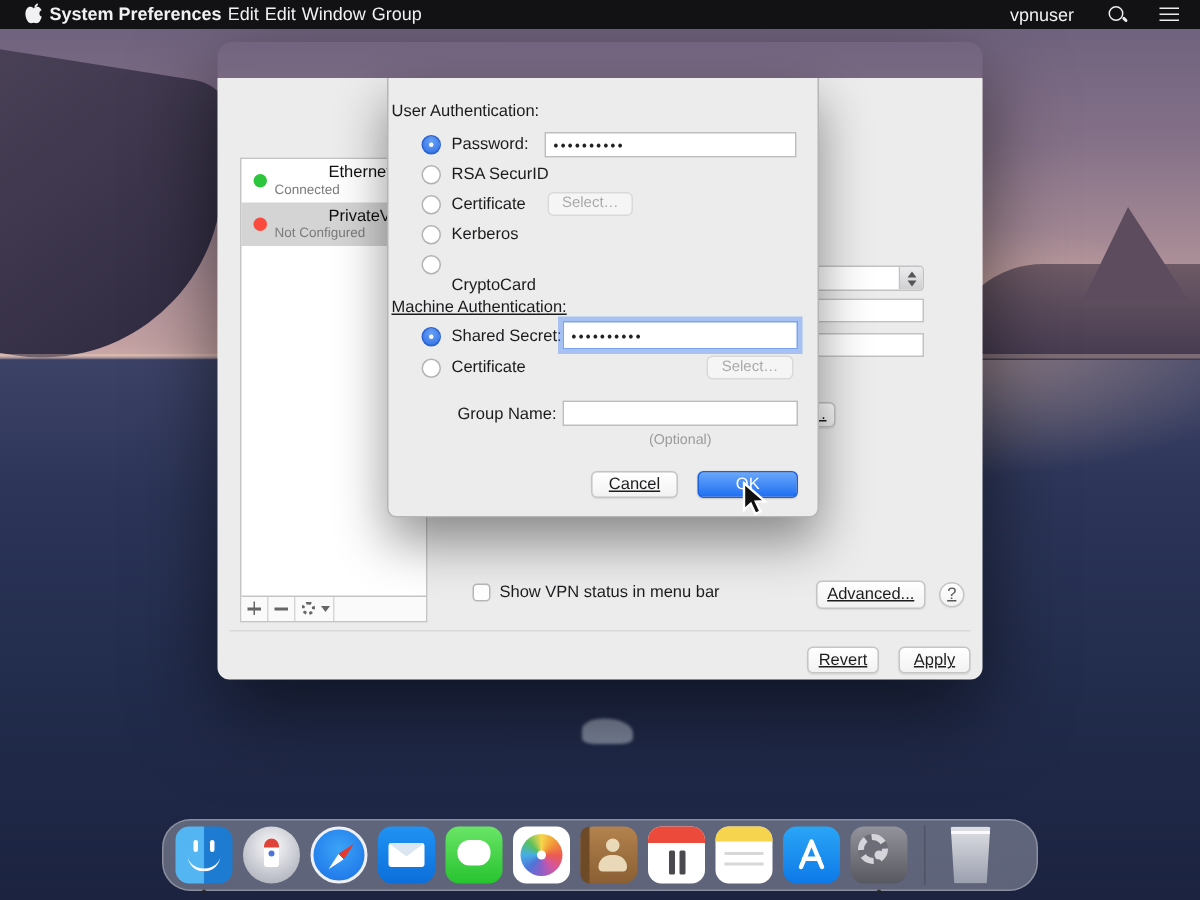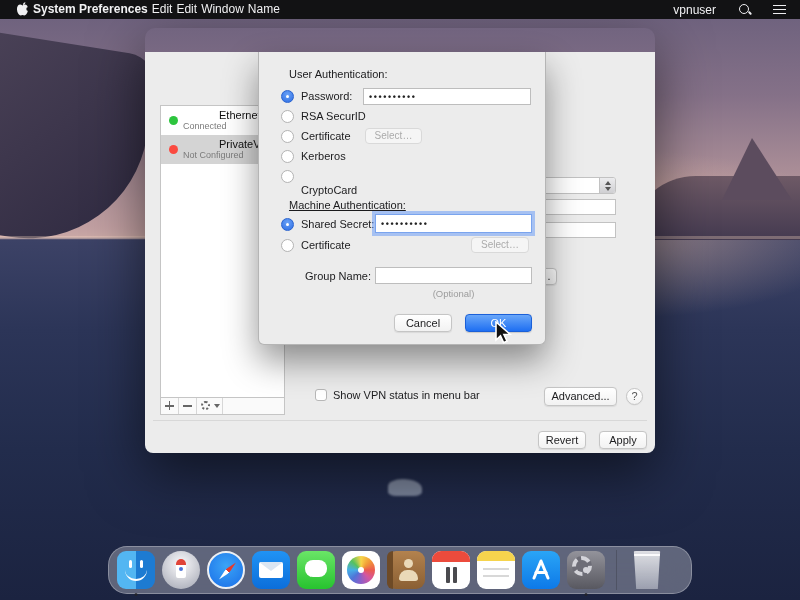--- a/index.html
+++ b/index.html
@@ -87,38 +87,38 @@
 
   
   .popup { position:absolute; left:185px; top:125px; width:286px; height:17px; background:#fff; border:1px solid #c2c2c2; border-radius:3px; }
   .stepper { position:absolute; right:0; top:0; width:16px; height:15px; background:linear-gradient(#ececee,#cfcfd2);
     border-left:1px solid #c2c2c2; border-radius:0 2px 2px 0; }
   .st-up { position:absolute; left:5px; top:3px; border-left:3px solid transparent; border-right:3px solid transparent; border-bottom:4px solid #555; }
   .st-dn { position:absolute; left:5px; top:9px; border-left:3px solid transparent; border-right:3px solid transparent; border-top:4px solid #555; }
   .tfield { position:absolute; left:185px; width:286px; height:16px; background:#fff; border:1px solid #c2c2c2; }
   .tfield.f1 { top:147px; } .tfield.f2 { top:170px; }
   .btn { background:linear-gradient(#ffffff,#f2f2f2); border:1px solid #c5c5c5; border-radius:4px;
-    box-shadow:0 0.5px 1px rgba(0,0,0,.08); font-size:11px; color:#1d1d1f; text-align:center; }
+    box-shadow:0 0.5px 1px rgba(0,0,0,.08); font-size:11px; color:#1d1d1f; text-align:center;text-decoration:underline; }
   .settings-btn { position:absolute; left:300px; top:216px; width:112px; height:17px; line-height:15px;
     text-align:right; padding-right:5px; }
   .vpn-check { position:absolute; left:170px; top:337px; width:12px; height:12px; background:#fff;
     border:1px solid #b7b7b7; border-radius:3px; }
   .vpn-label { position:absolute; left:188px; top:337px; font-size:11px; color:#1d1d1f; }
   .advanced-btn { position:absolute; left:399px; top:335px; width:73px; height:19px; line-height:17px; }
   .help-btn { position:absolute; left:481px; top:336px; width:17px; height:17px; border-radius:50%;
     line-height:15px; font-size:11px; color:#555; }
   .hr { position:absolute; left:8px; right:8px; top:368px; height:1px; background:#d8d8d8; }
   .revert-btn { position:absolute; left:393px; top:379px; width:48px; height:18px; line-height:16px; }
   .apply-btn  { position:absolute; left:454px; top:379px; width:48px; height:18px; line-height:16px; }
 
   
   .sheet { position:absolute; left:113px; top:0; width:288px; height:293px; background:#ececec;
     border:1px solid #b5b5b5; border-top:none; border-radius:0 0 6px 6px;
     box-shadow:0 16px 34px rgba(0,0,0,.42); z-index:6; }
-  .sheet .heading { position:absolute; left:30px; font-size:11px; color:#1b1b1d; }
+  .sheet .heading { position:absolute; left:2px; font-size:11px; color:#1b1b1d; }
   .h1 { top:16px; } .h2 { top:147px;text-decoration:underline; }
   .radio { position:absolute; left:22px; width:13px; height:13px; border-radius:50%; background:#fff; border:1px solid #b3b3b3; }
   .radio.sel { background:radial-gradient(circle at 50% 32%, #69a1f6, #2e6ee4); border:1px solid #2a63cf; }
   .radio.sel::after { content:''; position:absolute; left:3.8px; top:3.8px; width:3.6px; height:3.6px; border-radius:50%; background:#fff; }
   .rlabel { position:absolute; left:42px; font-size:11px; color:#1b1b1d; line-height:13px; }
   .pwfield { position:absolute; background:#fff; border:1px solid #bdbdbd; font-size:9px; font-weight:bold;
     letter-spacing:1.6px; color:#222; padding:0 5px; overflow:hidden; }
   .pw1 { left:104px; top:36px; width:168px; height:17px; line-height:16px; }
   .ss  { left:116px; top:162px; width:157px; height:19px; line-height:18px;
     border:1px solid #7aa4ee; box-shadow:0 0 0 3px rgba(82,142,250,.45); }
@@ -207,21 +207,21 @@
     <div class="mb-left">
       <svg class="mb-apple" viewBox="0 0 13 15">
         <path d="M6.5 3.6 C8 2.1 10 2.3 11 3.6 C12.6 5.6 12.3 9.6 10.5 12.1 C9.5 13.5 8.5 13.7 6.5 13.1 C4.5 13.7 3.5 13.5 2.5 12.1 C0.7 9.6 0.4 5.6 2 3.6 C3 2.3 5 2.1 6.5 3.6 Z" fill="#f1f1f3"></path>
         <path d="M6.9 3 C6.9 1.4 8.1 0.4 9.4 0.3 C9.4 1.9 8.2 2.9 6.9 3 Z" fill="#f1f1f3"></path>
         <circle cx="12.4" cy="7" r="2.1" fill="#121214"></circle>
       </svg>
       <span class="mb-app">System Preferences</span>
       <span>Edit</span>
       <span>Edit</span>
       <span>Window</span>
-      <span>Name</span>
+      <span>Group</span>
     </div>
     <div class="mb-spacer"></div>
     <div class="mb-right">
       <span>vpnuser</span>
       <span class="mb-search-icon"></span>
       <span class="mb-list-icon"></span>
     </div>
   </div>
 
   <div class="window">

